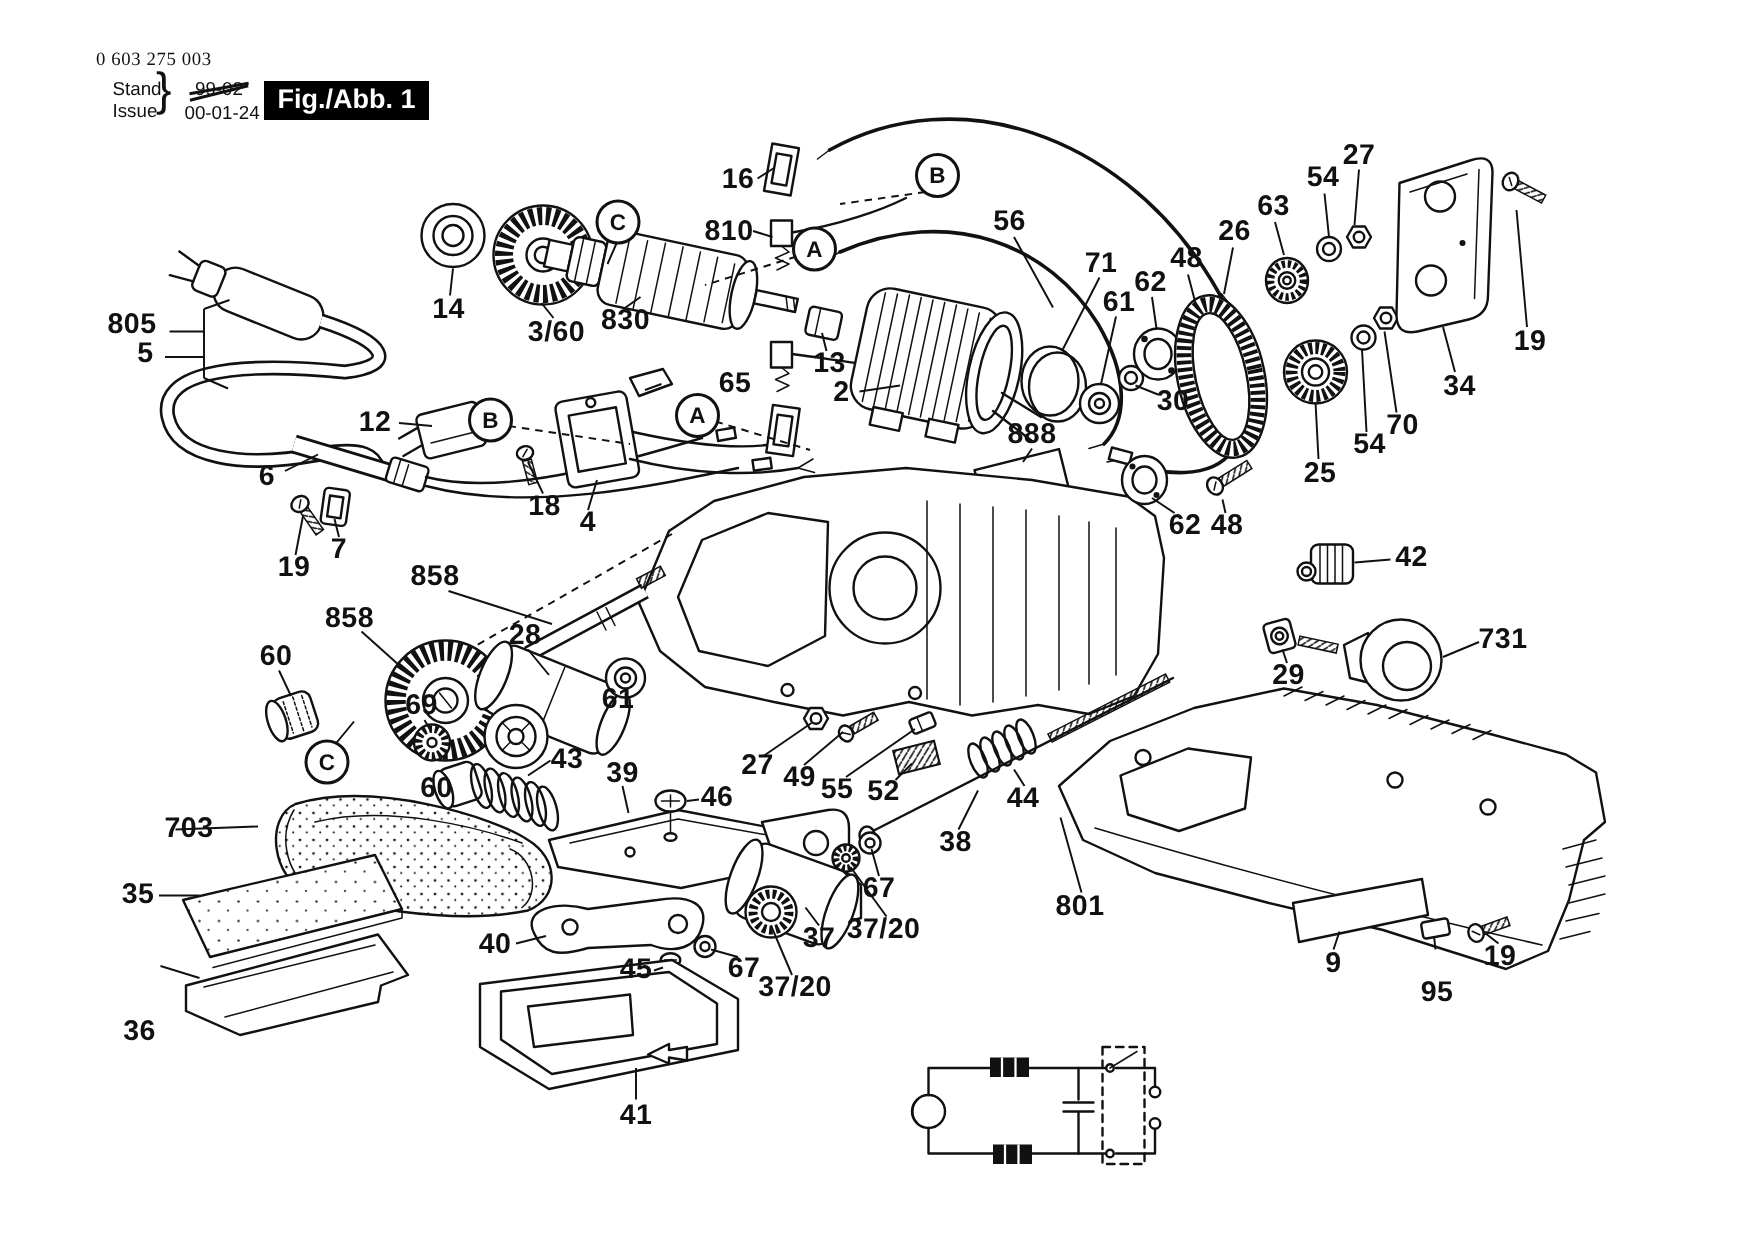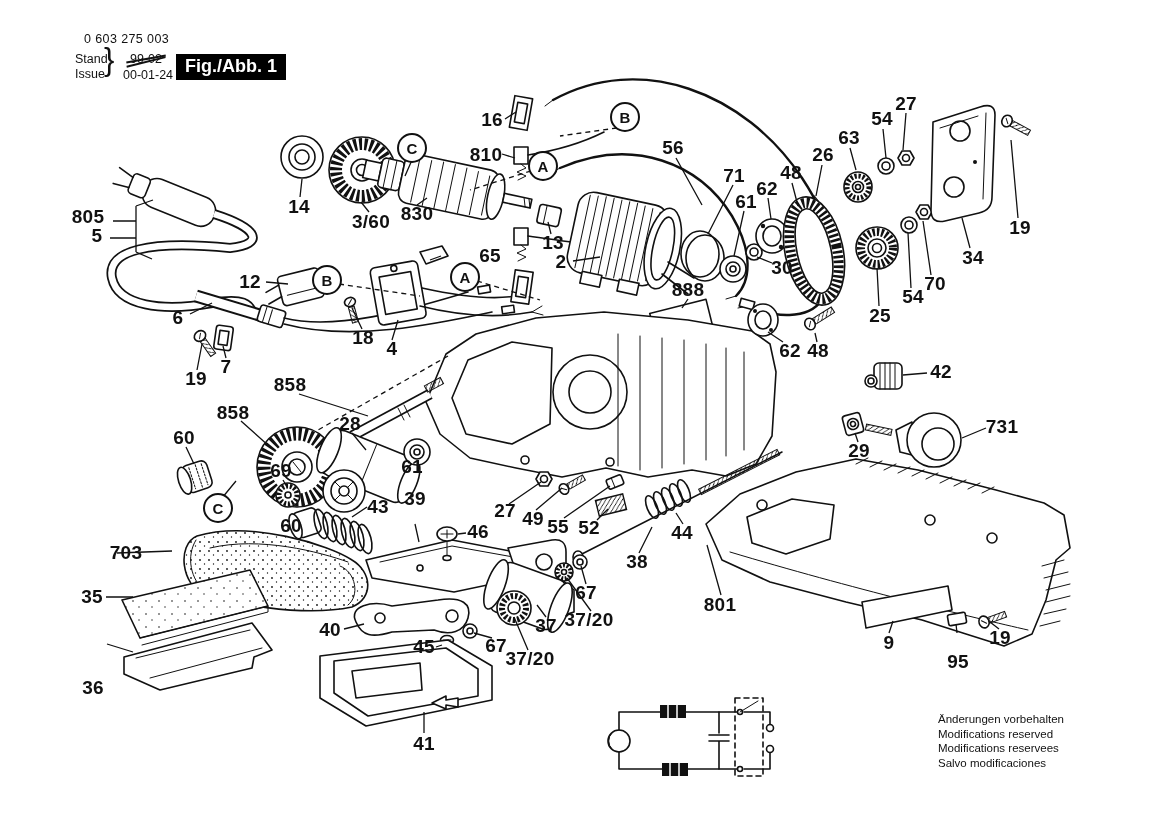--- a/index.html
+++ b/index.html
@@ -14,21 +14,21 @@
   .th{stroke-width:2.4;}
   .ld{fill:none;stroke:#111;stroke-width:1.3;}
   .dash{stroke-dasharray:5 4;}
   .teeth{fill:none;stroke:#111;}
   
   .plabel{position:absolute;transform:translate(-50%,-50%);font-weight:bold;
           font-size:19px;letter-spacing:.3px;white-space:nowrap;background:transparent;}
   .plabel.circle{width:26px;height:26px;border:2.2px solid #111;border-radius:50%;
           display:flex;align-items:center;justify-content:center;font-size:15px;background:#fff;}
   
-  .pn{position:absolute;left:84px;top:32px;font-size:12.5px;letter-spacing:.4px;}
+  .pn{position:absolute;left:64px;top:32px;font-size:12.5px;letter-spacing:.4px;font-family:Liberation Serif, serif;}
   .hlbl{position:absolute;font-size:12.5px;}
   .stand{left:75px;top:52px;}
   .issue{left:75px;top:67px;}
   .brace{position:absolute;left:104px;top:42px;font-size:31px;font-weight:400;}
   .hval{position:absolute;font-size:12.5px;}
   .v1{left:130px;top:52px;}
   .v2{left:123px;top:68px;}
   .struck{display:inline-block;position:relative;}
   .struck::before,.struck::after{content:"";position:absolute;left:-4px;right:-4px;
       height:1.5px;background:#111;}
@@ -536,21 +536,21 @@
       <div class="plabel" style="left: 818px; top: 351px;">48</div>
       <div class="plabel" style="left: 290px; top: 385px;">858</div>
       <div class="plabel" style="left: 233px; top: 413px;">858</div>
       <div class="plabel" style="left: 184px; top: 438px;">60</div>
       <div class="plabel" style="left: 350px; top: 424px;">28</div>
       <div class="plabel" style="left: 412px; top: 467px;">61</div>
       <div class="plabel" style="left: 281px; top: 471px;">69</div>
       <div class="plabel circle" style="left: 218px; top: 508px;">C</div>
       <div class="plabel" style="left: 291px; top: 526px;">60</div>
       <div class="plabel" style="left: 378px; top: 507px;">43</div>
-      <div class="plabel" style="left: 415px; top: 499px;">39</div>
+      <div class="plabel" style="left: 415px; top: 516px;">39</div>
       <div class="plabel" style="left: 478px; top: 532px;">46</div>
       <div class="plabel" style="left: 505px; top: 511px;">27</div>
       <div class="plabel" style="left: 533px; top: 519px;">49</div>
       <div class="plabel" style="left: 558px; top: 527px;">55</div>
       <div class="plabel" style="left: 589px; top: 528px;">52</div>
       <div class="plabel" style="left: 682px; top: 533px;">44</div>
       <div class="plabel" style="left: 637px; top: 562px;">38</div>
       <div class="plabel" style="left: 586px; top: 593px;">67</div>
       <div class="plabel" style="left: 589px; top: 620px;">37/20</div>
       <div class="plabel" style="left: 546px; top: 626px;">37</div>
@@ -564,20 +564,14 @@
       <div class="plabel" style="left: 93px; top: 644px; margin-top: 44px;">36</div>
       <div class="plabel" style="left: 330px; top: 630px;">40</div>
       <div class="plabel" style="left: 424px; top: 647px;">45</div>
       <div class="plabel" style="left: 424px; top: 744px;">41</div>
       <div class="plabel" style="left: 720px; top: 605px;">801</div>
       <div class="plabel" style="left: 889px; top: 643px;">9</div>
       <div class="plabel" style="left: 958px; top: 662px;">95</div>
       <div class="plabel" style="left: 1000px; top: 638px;">19</div>
     </div>
 
-<div class="notes">
-  <div>Änderungen vorbehalten</div>
-  <div>Modifications reserved</div>
-  <div>Modifications reservees</div>
-  <div>Salvo modificaciones</div>
+
 </div>
 
-</div>
-
 </body></html>

